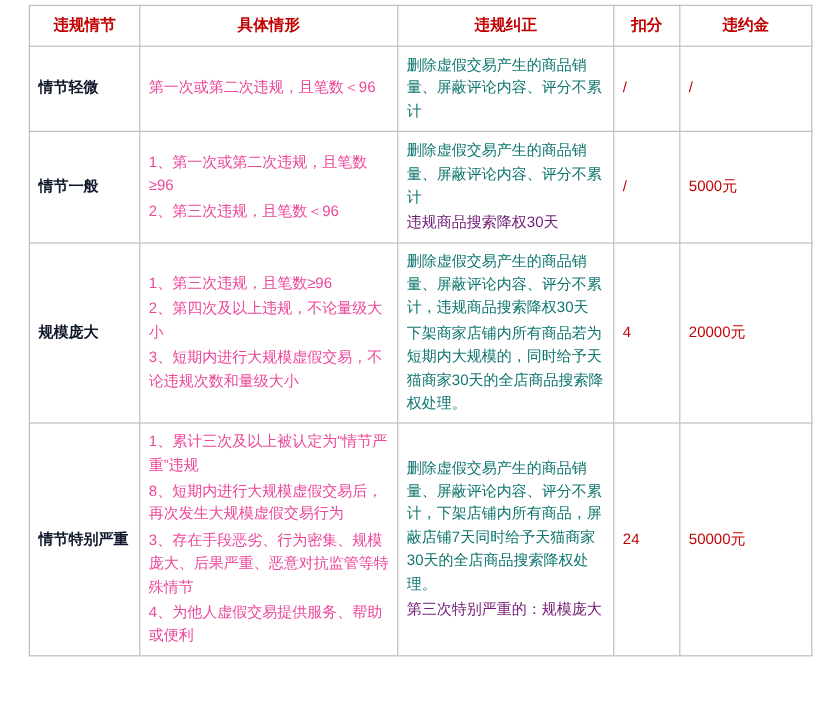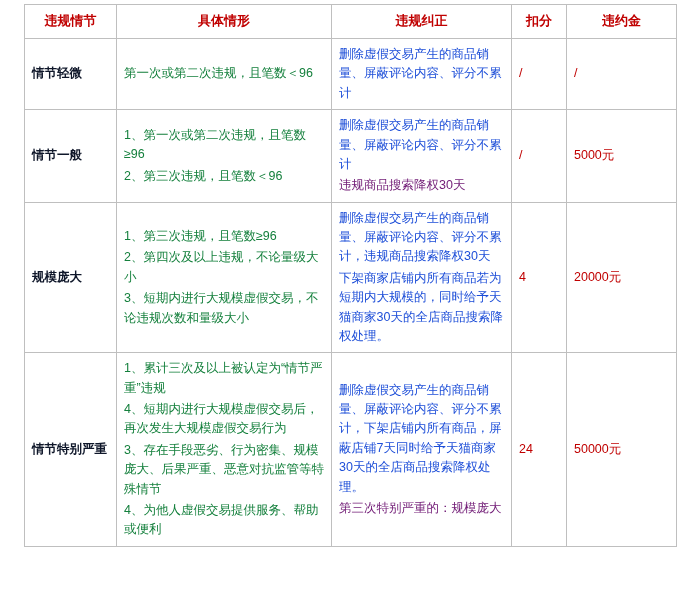--- a/index.html
+++ b/index.html
@@ -46,40 +46,40 @@
   .col-4 { width: 55px; }
   .col-5 { width: 110px; }
 
   td.cat {
     color: #0f172a;
     font-weight: bold;
     text-align: left;
     font-size: 12.5px;
   }
   td.detail {
-    color: #15803d;
+    color: #ec4899;
     text-align: left;
     font-size: 12.5px;
   }
   td.fix {
     color: #333333;
     text-align: left;
     font-size: 12.5px;
   }
   td.score, td.fine {
     color: #c00000;
     text-align: left;
     font-size: 12.5px;
     font-weight: normal;
   }
   .line { display: block; }
   .line + .line { margin-top: 2px; }
   .gap { margin-top: 9px; }
   .red { color: #701a75; }
-  .dark { color: #1d4ed8; }
+  .dark { color: #0f766e; }
   .row-light { height: 30px; }
 </style>
 </head>
 <body>
 
 <div class="table-wrap">
   <table class="rules-table">
     <colgroup>
       <col class="col-1">
         <col class="col-2">
@@ -136,21 +136,21 @@
           <span class="line dark">下架商家店铺内所有商品若为短期内大规模的，同时给予天猫商家30天的全店商品搜索降权处理。</span>
         </td>
         <td class="score">4</td>
         <td class="fine">20000元</td>
       </tr>
 
       <tr>
         <td class="cat">情节特别严重</td>
         <td class="detail">
           <span class="line">1、累计三次及以上被认定为“情节严重”违规</span>
-          <span class="line gap">4、短期内进行大规模虚假交易后，再次发生大规模虚假交易行为</span>
+          <span class="line gap">8、短期内进行大规模虚假交易后，再次发生大规模虚假交易行为</span>
           <span class="line gap">3、存在手段恶劣、行为密集、规模庞大、后果严重、恶意对抗监管等特殊情节</span>
           <span class="line gap">4、为他人虚假交易提供服务、帮助或便利</span>
         </td>
         <td class="fix">
           <span class="line dark">删除虚假交易产生的商品销量、屏蔽评论内容、评分不累计，下架店铺内所有商品，屏蔽店铺7天同时给予天猫商家30天的全店商品搜索降权处理。</span>
           <span class="line red gap">第三次特别严重的：规模庞大</span>
         </td>
         <td class="score">24</td>
         <td class="fine">50000元</td>
       </tr>

